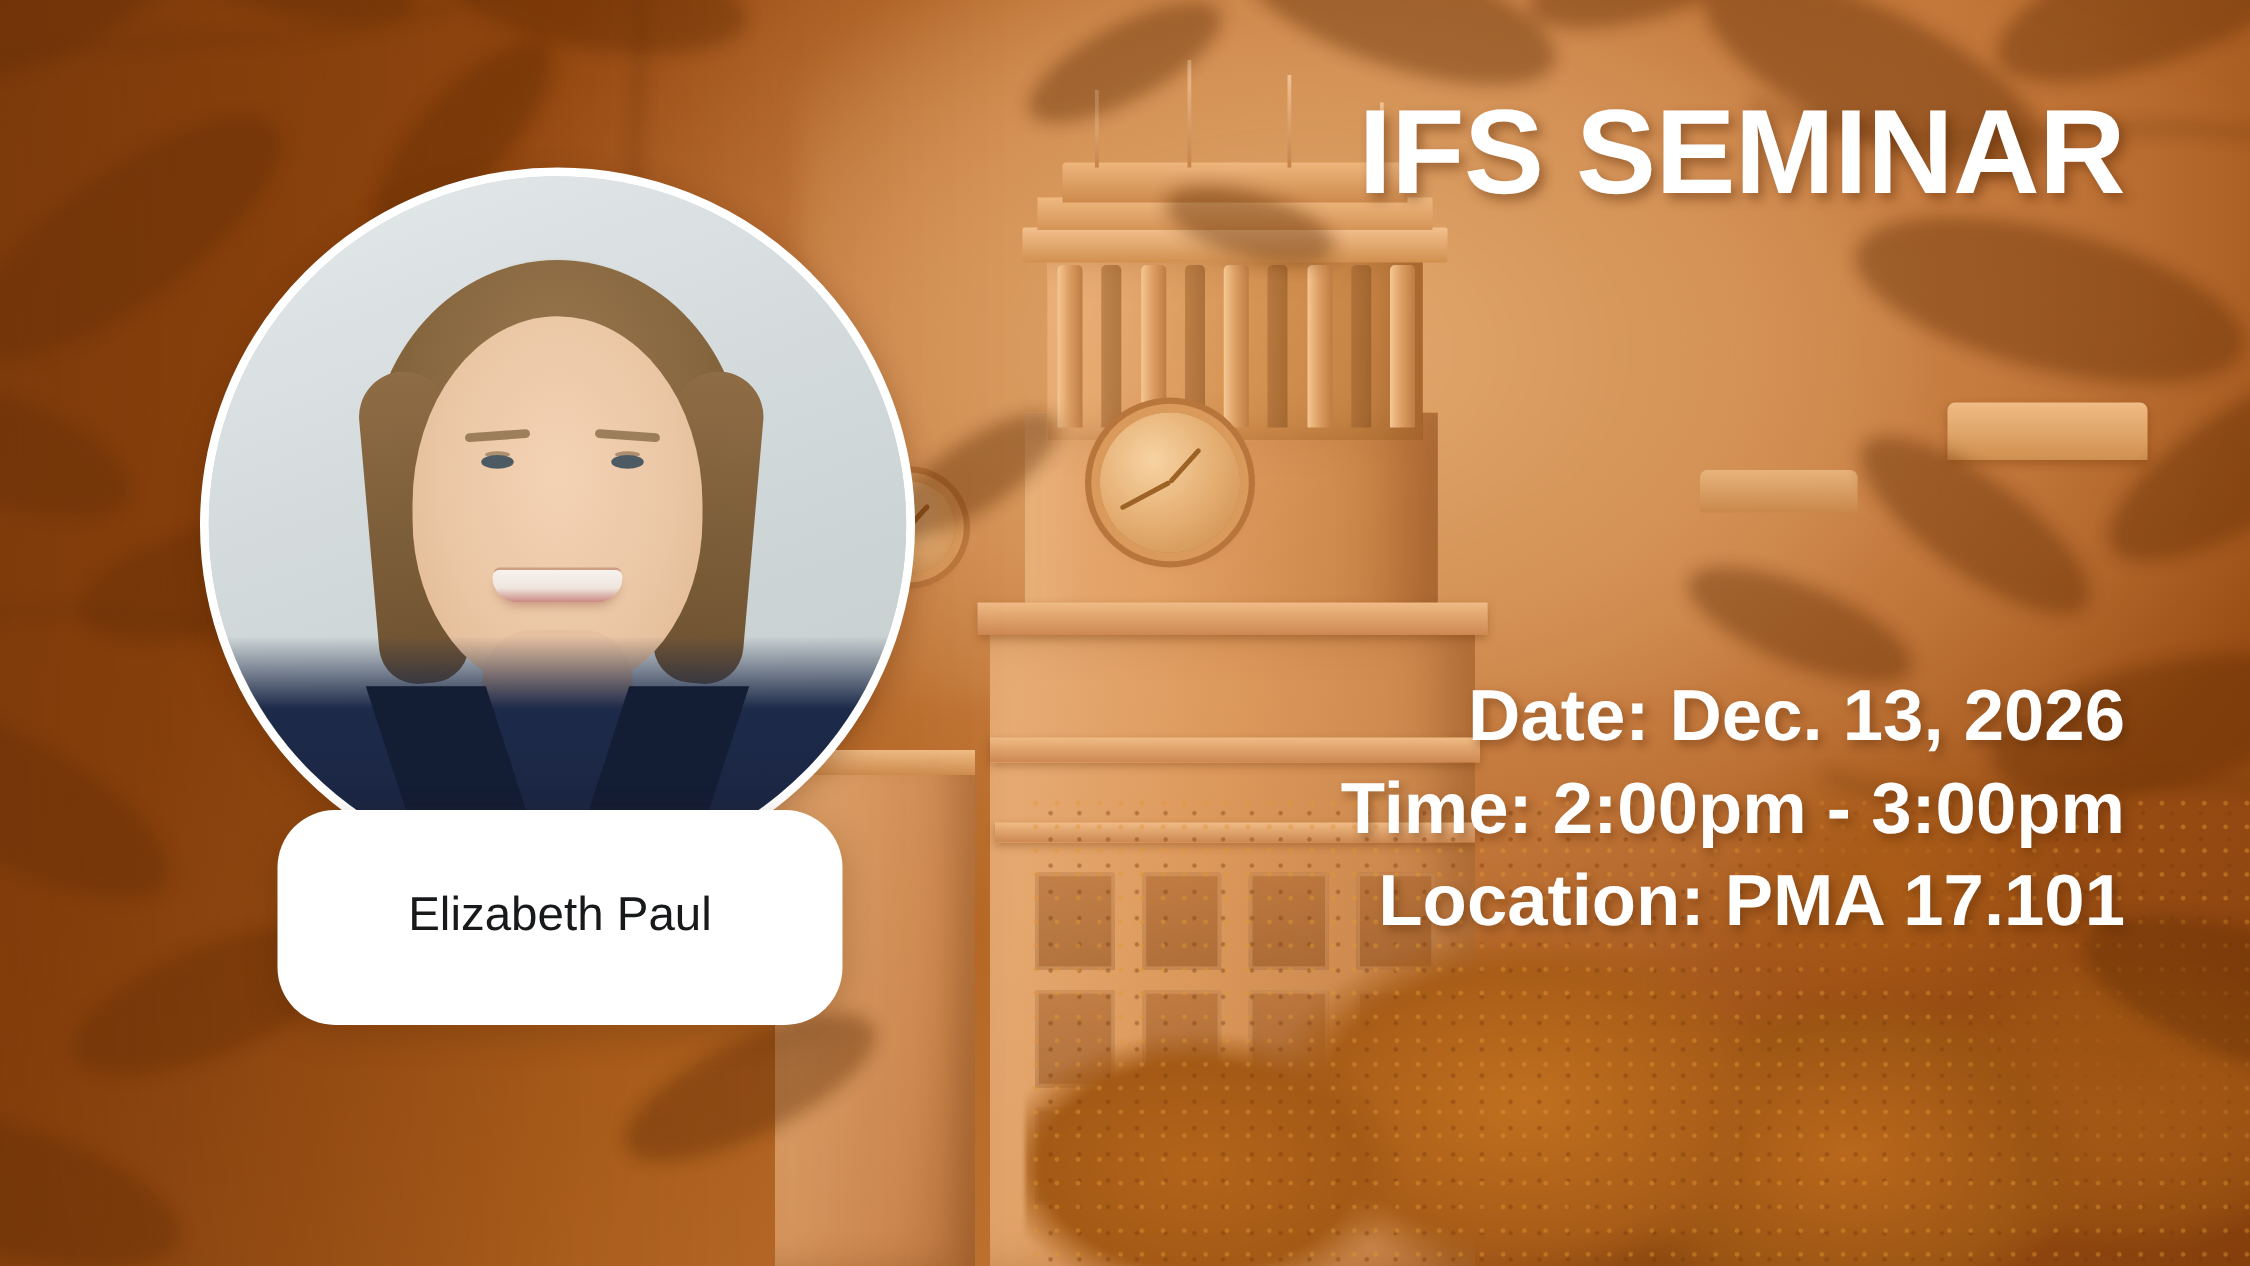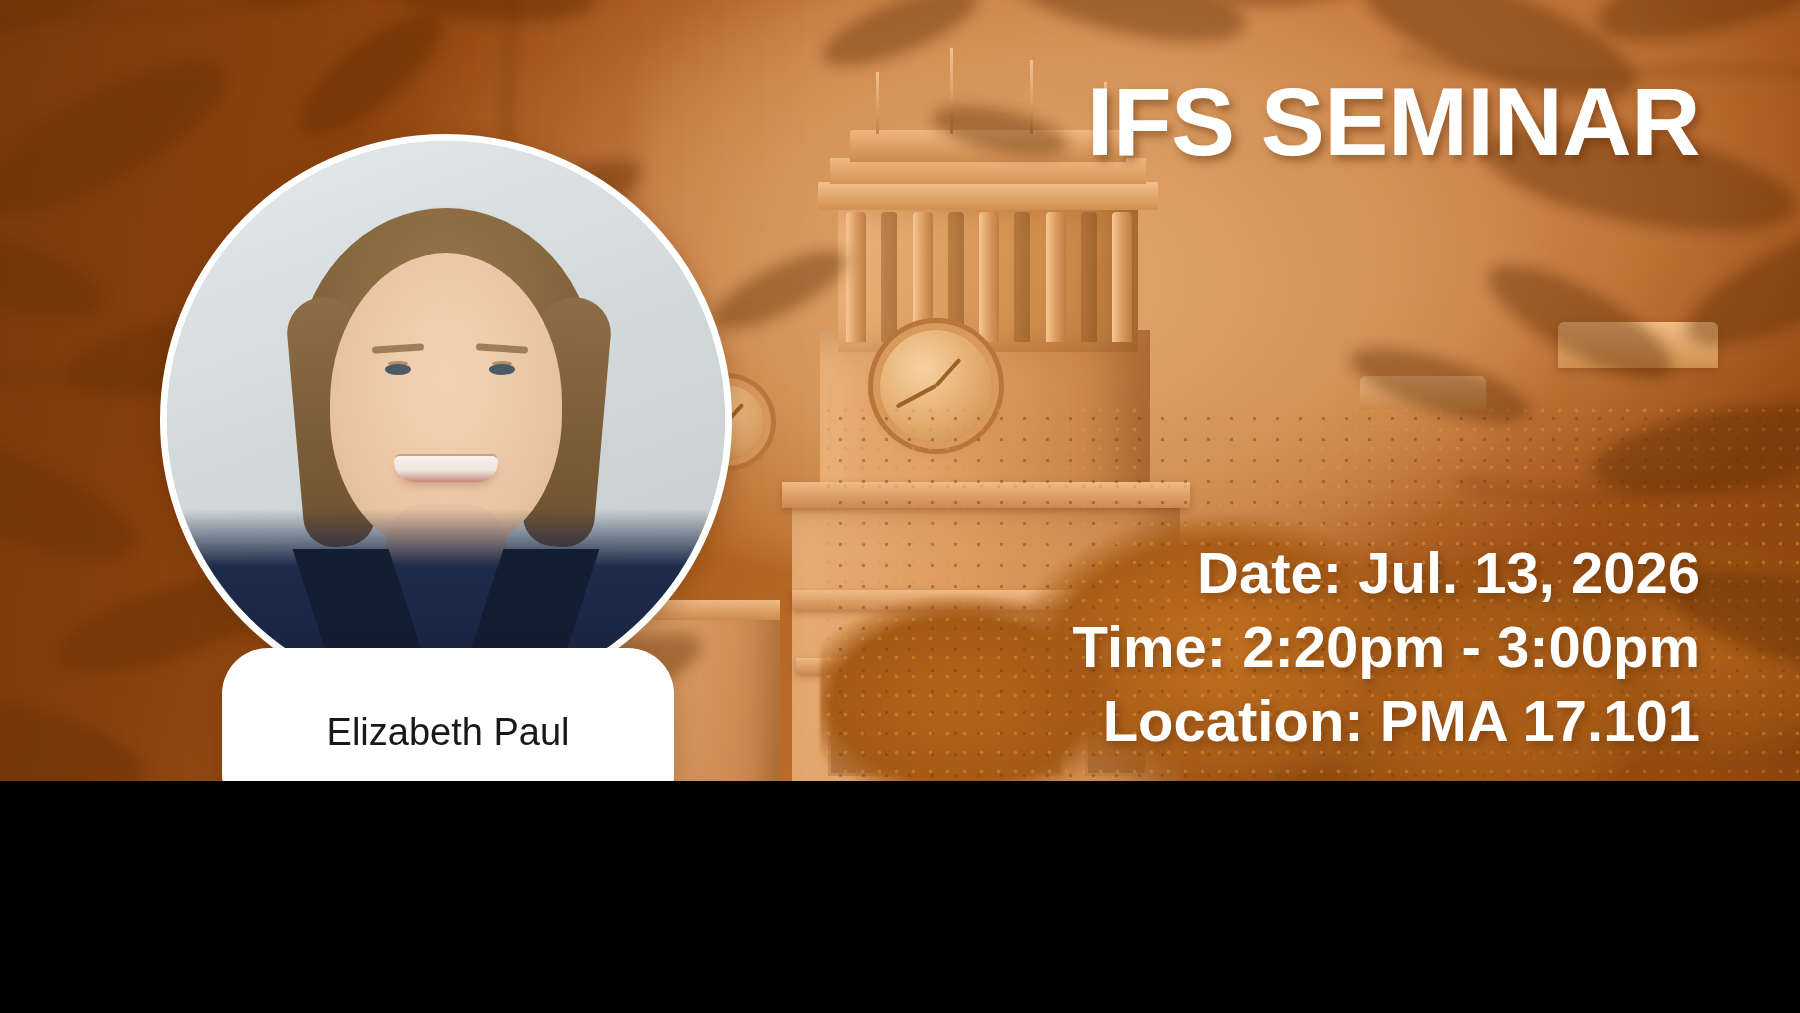--- a/index.html
+++ b/index.html
@@ -8,21 +8,21 @@
     padding: 0;
     background: #000;
   }
   body {
     font-family: "Liberation Sans", sans-serif;
   }
 
   .poster {
     position: relative;
     width: 1800px;
-    height: 781px;
+    height: 1013px;
     overflow: hidden;
     background: #9a4b12;
     user-select: none;
   }
 
   
 
   .bg-base {
     position: absolute;
     inset: 0;
@@ -513,22 +513,22 @@
         <path d="M560 0 C 600 120, 520 260, 620 380"></path>
       </g>
     </svg>
   </div>
 
   <div class="vignette"></div>
 
   <h1 class="headline">IFS SEMINAR</h1>
 
   <div class="details">
-    <div>Date: Jul. 13, 2026</div>
-    <div>Time: 2:20pm - 3:00pm</div>
+    <div>Date: Dec. 13, 2026</div>
+    <div>Time: 2:00pm - 3:00pm</div>
     <div>Location: PMA 17.101</div>
   </div>
 
   <div class="portrait">
     <div class="photo">
       <div class="hair"></div>
       <div class="hairL"></div>
       <div class="hairR"></div>
       <div class="face"></div>
       <div class="brow browL"></div>

